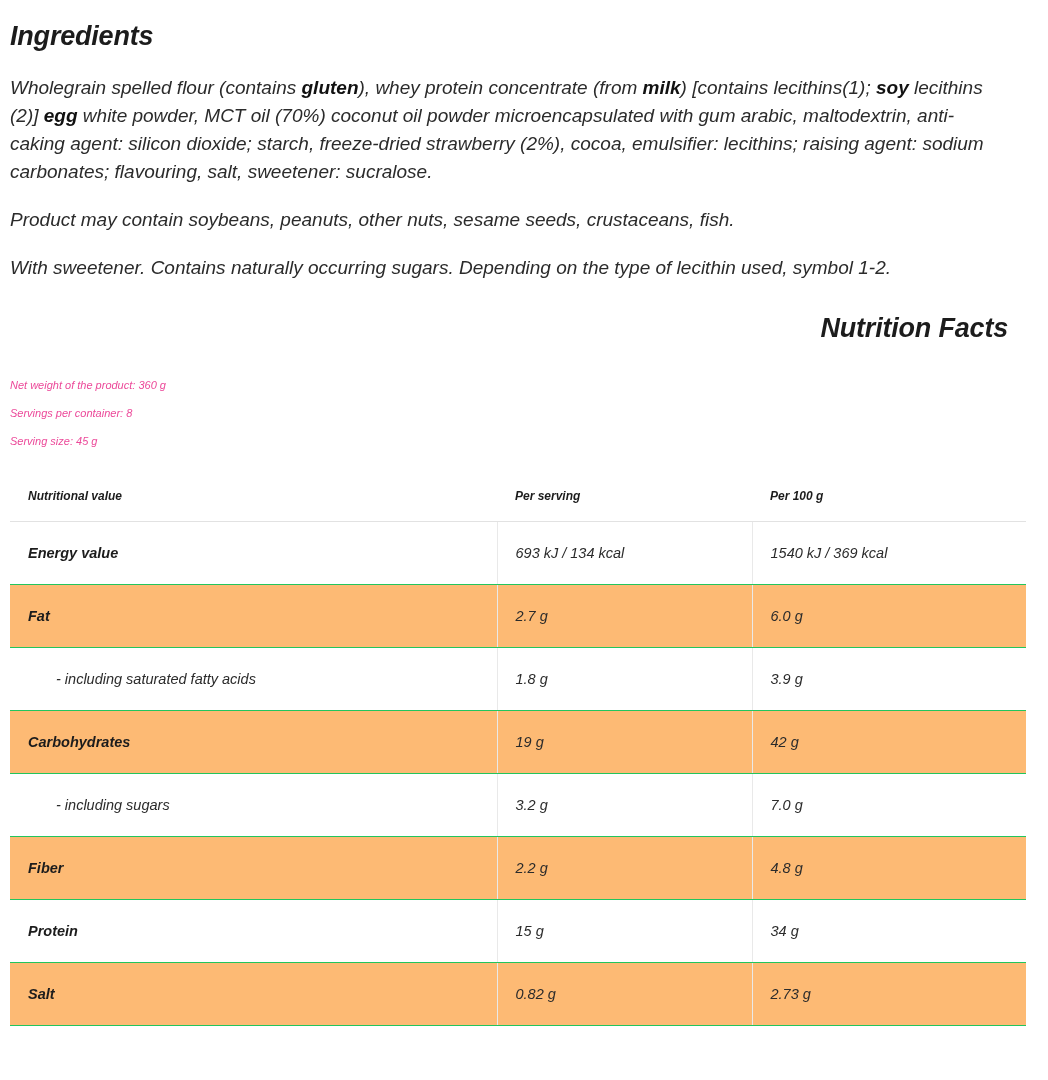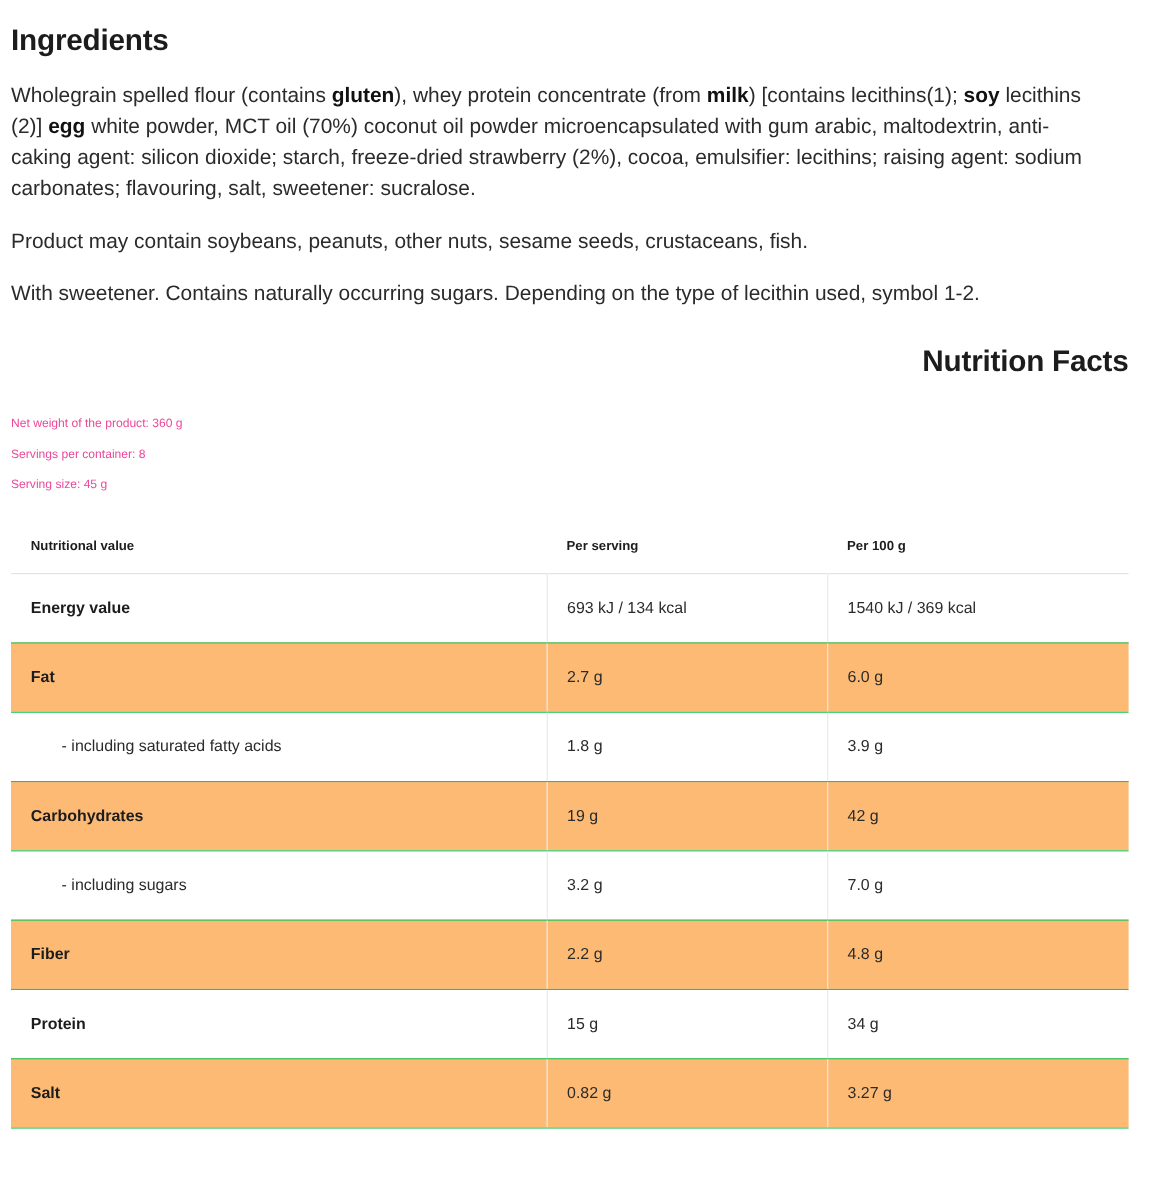--- a/index.html
+++ b/index.html
@@ -9,21 +9,22 @@
     background: #ffffff;
   }
   body {
     width: 1048px;
     min-height: 1080px;
     font-family: "Liberation Sans", sans-serif;
     color: #1c1c1c;
     -webkit-font-smoothing: antialiased;
   }
   .page {
-    padding: 10px 22px 0 10px;
+    padding: 10px 40px 0 10px;
+    font-style: italic;
   }
   h2.section-title {
     font-size: 27px;
     font-weight: 700;
     line-height: 1.2;
     margin: 10px 0 22px 0;
     letter-spacing: -0.2px;
     color: #1c1c1c;
   }
   h2.nutrition-title {
@@ -157,18 +158,18 @@
           <td class="value">4.8 g</td>
         </tr>
         <tr>
           <td class="label">Protein</td>
           <td class="value">15 g</td>
           <td class="value">34 g</td>
         </tr>
         <tr class="shaded">
           <td class="label">Salt</td>
           <td class="value">0.82 g</td>
-          <td class="value">3.27 g</td>
+          <td class="value">2.73 g</td>
         </tr>
       </tbody>
   </table>
 
 </div>
 
 </body></html>

